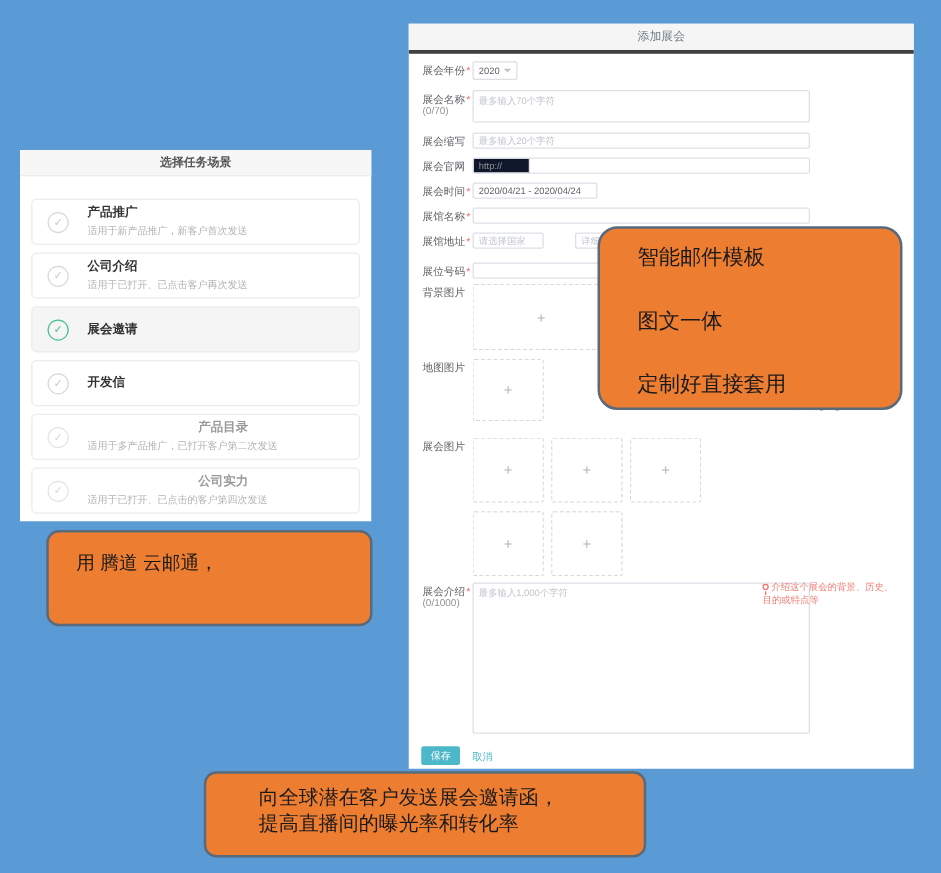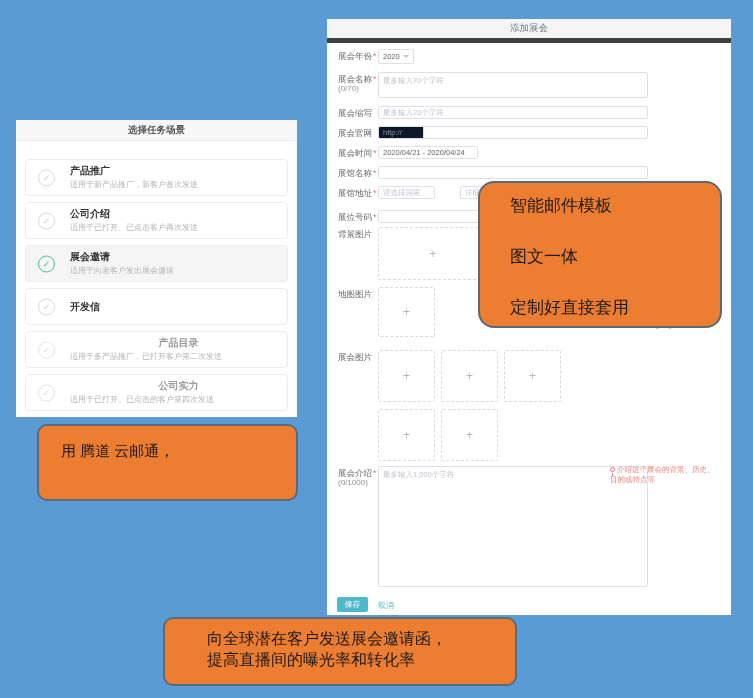--- a/index.html
+++ b/index.html
@@ -27,21 +27,21 @@
            font-size:9px; color:#c9c9c9; }
   .card.selected .check { border-color:#49c08e; color:#49c08e; }
   .card.disabled .check { border-color:#e4e4e4; color:#d9d9d9; }
   .card-title { font-size:10px; font-weight:600; color:#333; line-height:12px; }
   .card.disabled .card-title { color:#9a9a9a;text-align:center; }
   .card-desc { font-size:8px; color:#b3b3b3; margin-top:2px; }
   .card-desc:empty { display:none; }
 
   
   .fp { position:absolute; left:327px; top:19px; width:404px; height:596px; background:#fff; }
-  .fp-header { height:24px; background:#f5f5f5; border-bottom:5px solid #404040;
+  .fp-header { height:24px; background:#f5f5f5; border-bottom:3px solid #404040;
                display:flex; align-items:center; justify-content:center;
                font-size:9.5px; color:#6b7b85; }
   .frow { position:absolute; left:11px; display:flex; align-items:flex-start; }
   .flabel { width:40px; font-size:8.5px; color:#606266; line-height:10px; padding-top:2px; flex:none; }
   .req { color:#f56c6c; margin-left:1px; }
   .counter { font-size:8px; color:#909399; }
   .fin { border:1px solid #dcdfe6; border-radius:2px; background:#fff; height:13px;
          font-size:7.5px; color:#606266; padding:0 4px; outline:none;
          font-family:"Liberation Sans","DejaVu Sans",sans-serif; }
   .fin::placeholder, .fta::placeholder { color:#c0c4cc; }
@@ -107,21 +107,20 @@
 
       <div class="card normal">
         <span class="check">✓</span>
         <div class="card-title">公司介绍</div>
         <div class="card-desc">适用于已打开、已点击客户再次发送</div>
       </div>
 
       <div class="card selected">
         <span class="check">✓</span>
         <div class="card-title">展会邀请</div>
-        <div class="card-desc">适用于向老客户发出展会邀请</div>
       </div>
 
       <div class="card normal">
         <span class="check">✓</span>
         <div class="card-title">开发信</div>
 
       </div>
 
       <div class="card disabled">
         <span class="check">✓</span>

